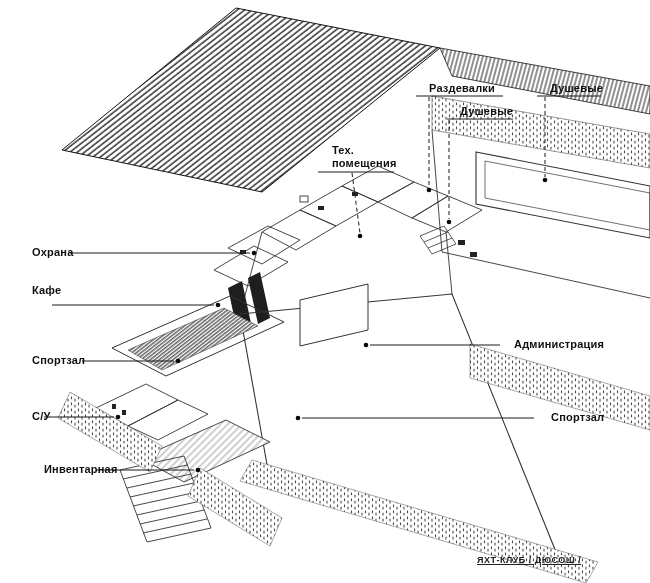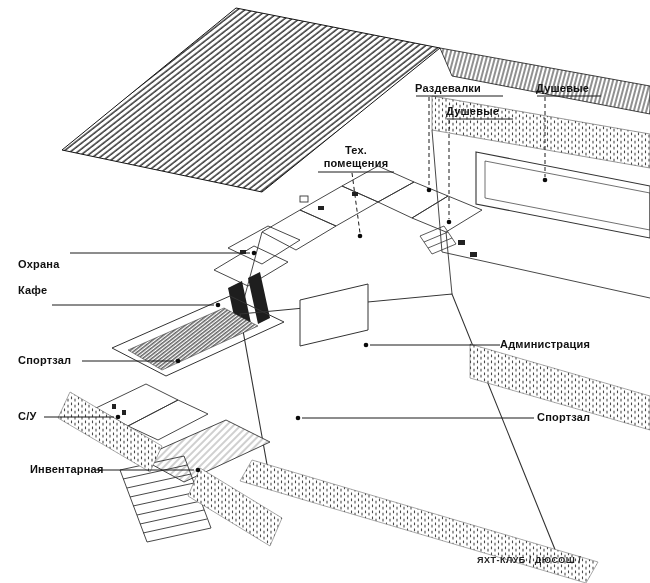--- a/index.html
+++ b/index.html
@@ -1,24 +1,24 @@
 <!DOCTYPE html>
 <html><head>
 <meta charset="utf-8">
 <style>
   html,body{margin:0;padding:0;background:#ffffff;}
   .canvas{position:relative;width:650px;height:583px;background:#ffffff;overflow:hidden;
           font-family:"Liberation Sans",sans-serif;}
   svg{position:absolute;left:0;top:0;}
   .lbl{position:absolute;font:700 11px/1.2 "Liberation Sans",sans-serif;color:#101010;
-       white-space:nowrap;letter-spacing:.2px;}
-  .lbl.center{text-align:center;white-space:normal;}
+       white-space:nowrap;letter-spacing:.2px;margin-left:14px;}
+  .lbl.center{text-align:left;white-space:normal;}
   .lbl.right{text-align:left;}
   .caption{position:absolute;font:600 9px/1 "Liberation Sans",sans-serif;color:#222;
-           letter-spacing:.5px;white-space:nowrap;}
+           letter-spacing:.5px;white-space:nowrap;text-decoration:underline;}
 </style>
 </head>
 <body>
 
 <div class="canvas">
 
 <svg width="650" height="583" viewBox="0 0 650 583" xmlns="http://www.w3.org/2000/svg">
   <defs>
     <pattern id="hatchRoof" width="4.5" height="4.5" patternUnits="userSpaceOnUse" patternTransform="rotate(52)">
       <rect width="4.5" height="4.5" fill="#ffffff"></rect>
@@ -164,21 +164,21 @@
 
 <div class="lbl" style="left:415px;top:82px">Раздевалки</div>
 <div class="lbl" style="left:446px;top:105px">Душевые</div>
 <div class="lbl" style="left:536px;top:82px">Душевые</div>
 
 <div class="lbl center" style="left:318px;top:144px;width:76px">
   <div>Тех.</div>
   <div>помещения</div>
 </div>
 
-<div class="lbl" style="left:18px;top:258px">Охрана</div>
+<div class="lbl" style="left:18px;top:246px">Охрана</div>
 <div class="lbl" style="left:18px;top:284px">Кафе</div>
 <div class="lbl" style="left:18px;top:354px">Спортзал</div>
 <div class="lbl" style="left:18px;top:410px">С/У</div>
 <div class="lbl" style="left:30px;top:463px">Инвентарная</div>
 
 <div class="lbl right" style="left:500px;top:338px;width:96px">Администрация</div>
 <div class="lbl right" style="left:537px;top:411px;width:58px">Спортзал</div>
 
 <div class="caption" style="left:477px;top:556px">ЯХТ-КЛУБ / ДЮСОШ /</div>
 

